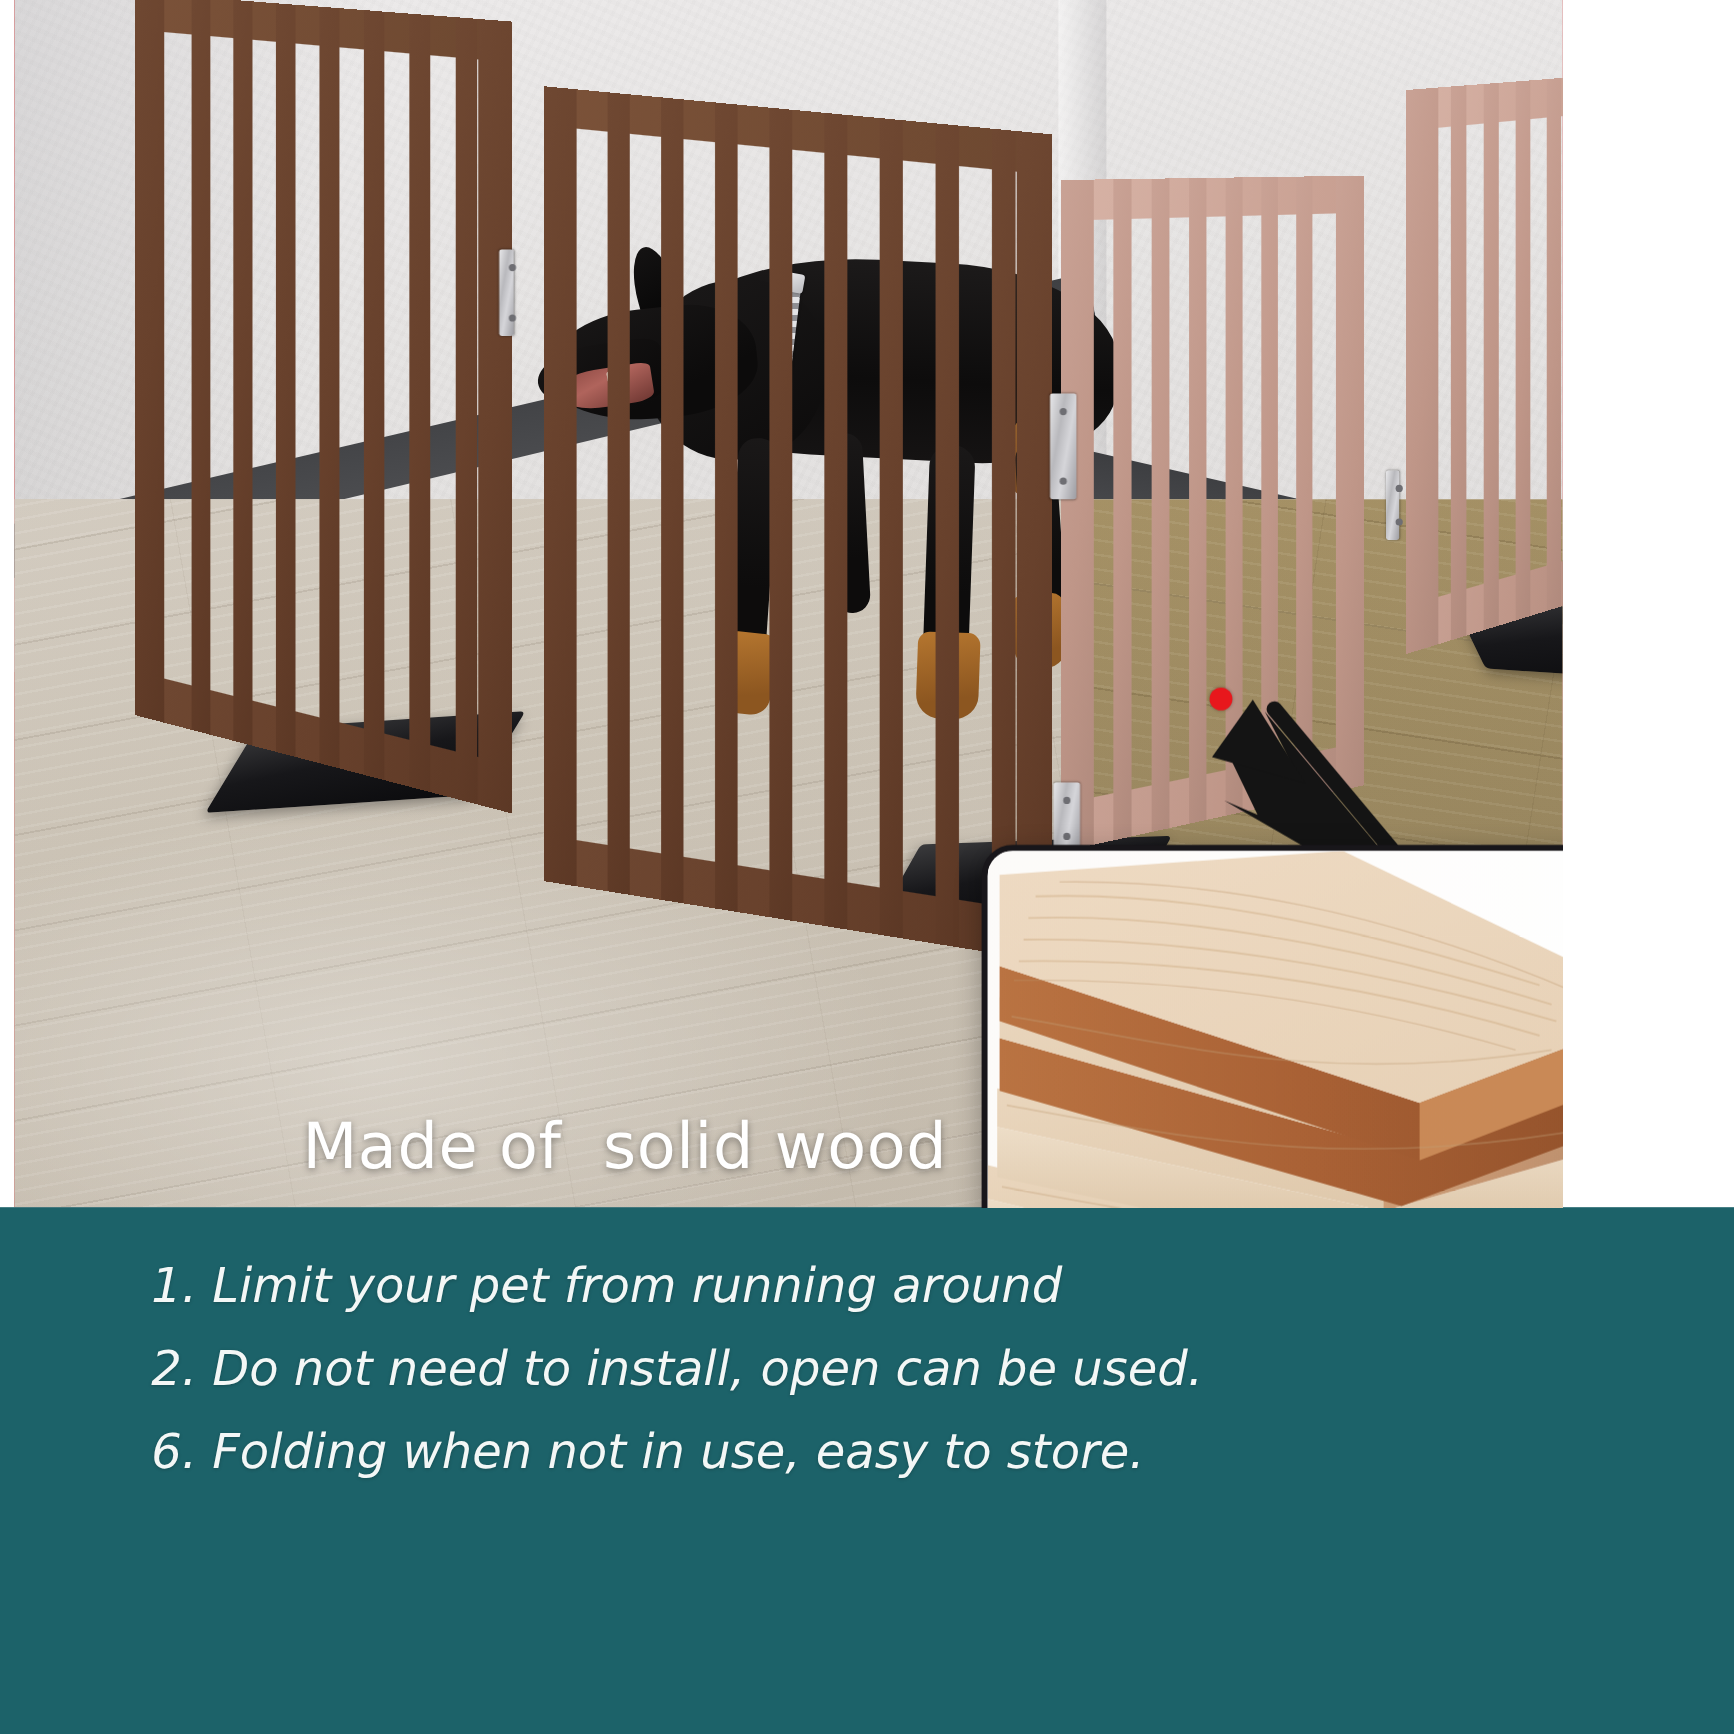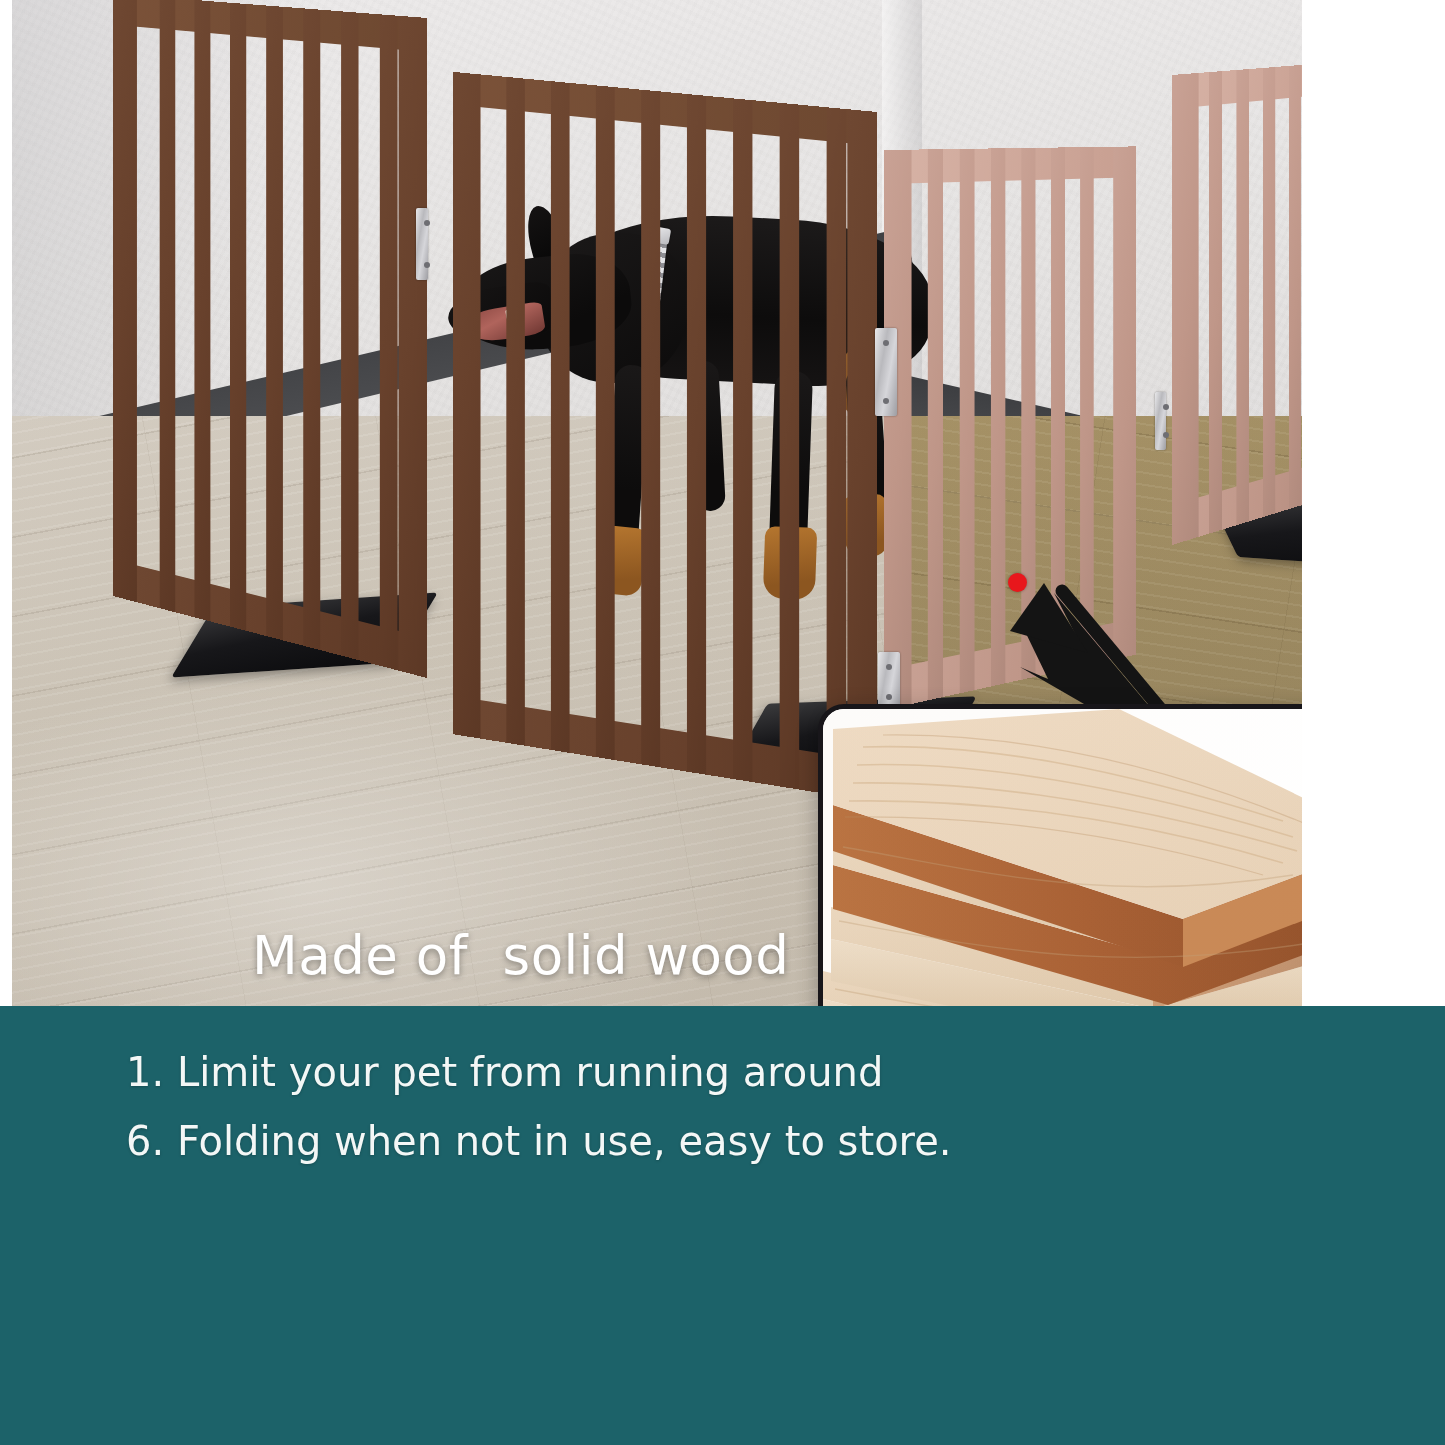--- a/index.html
+++ b/index.html
@@ -240,20 +240,21 @@
     border-radius:26px;
     overflow:hidden;
     box-shadow:0 6px 22px rgba(0,0,0,.30);
     z-index:40;
   }
 
   
   .teal{
     position:absolute;left:0;top:1006px;width:1445px;height:439px;
     background:#1c6269;
+    font-style:italic;
   }
   .bullets{
     position:absolute;left:126px;top:32px;width:1260px;
   }
   .bullet{
     font-family:"DejaVu Sans",sans-serif;
     color:#f3f7f6;
     font-size:40px;
     line-height:69px;
     white-space:nowrap;
@@ -436,17 +437,18 @@
         </g>
 
         <rect width="592" height="381" fill="url(#grainFade)" opacity=".15"></rect>
       </svg>
     </div>
   </div>
 
   <div class="teal">
     <div class="bullets">
       <div class="bullet">1. Limit your pet from running around</div>
+      <div class="bullet">2. Do not need to install, open can be used.</div>
       <div class="bullet">6. Folding when not in use, easy to store.</div>
     </div>
   </div>
 
 </div>
 
 </body></html>

